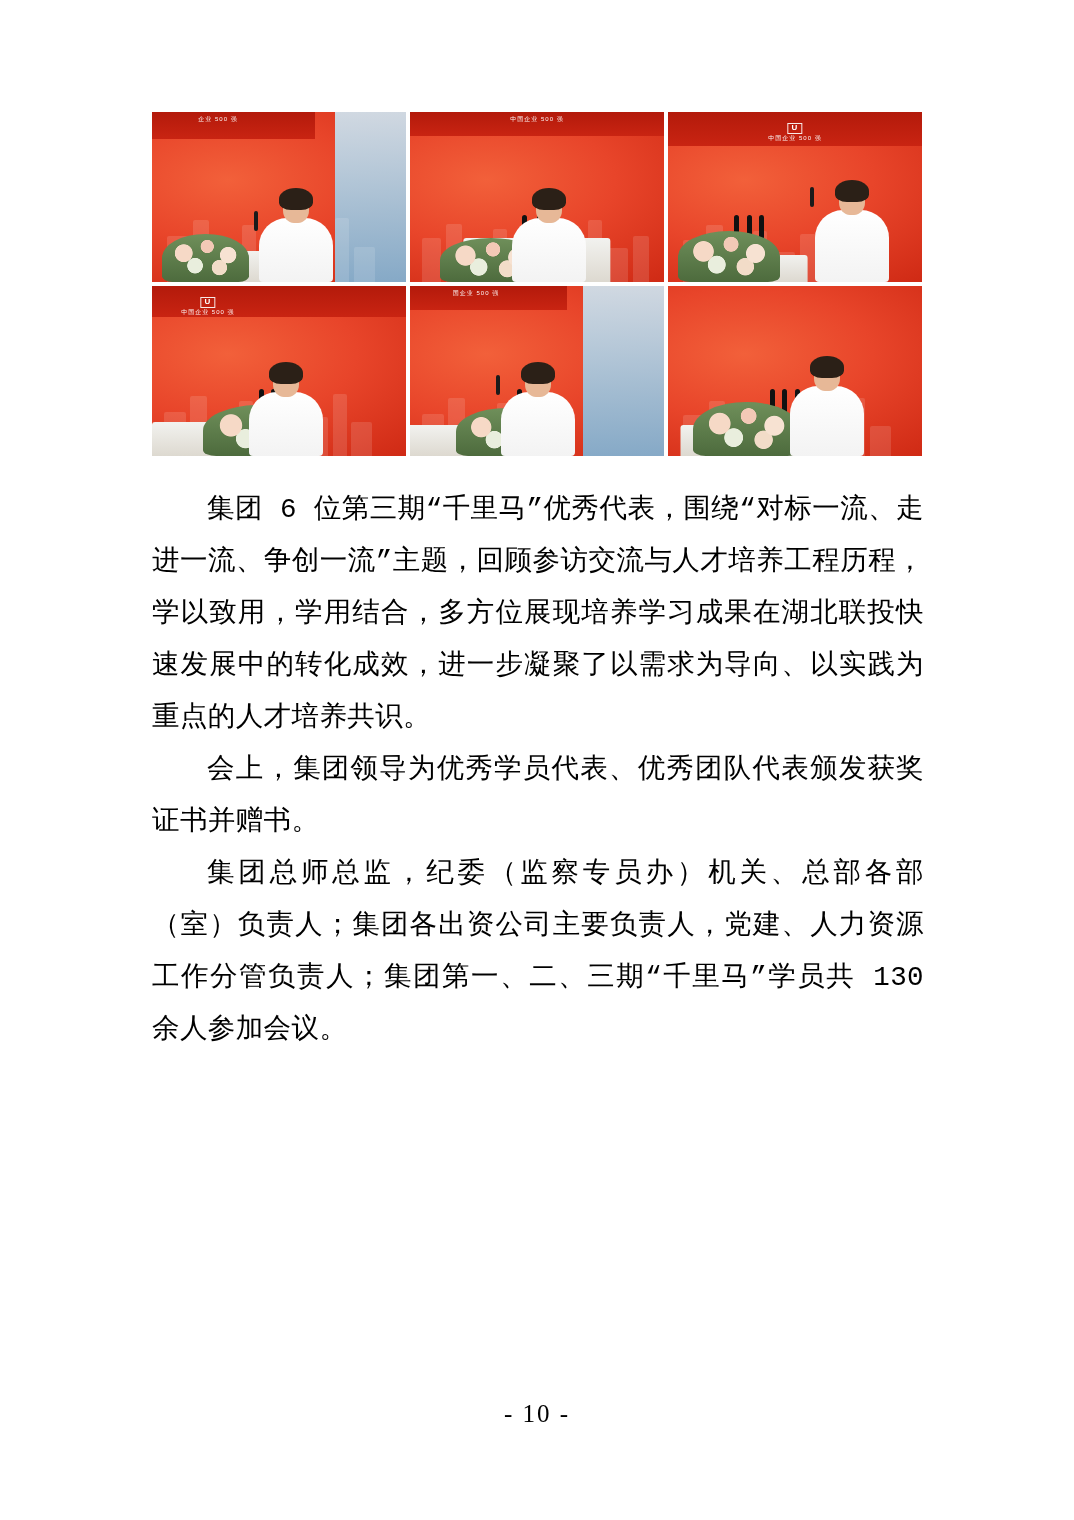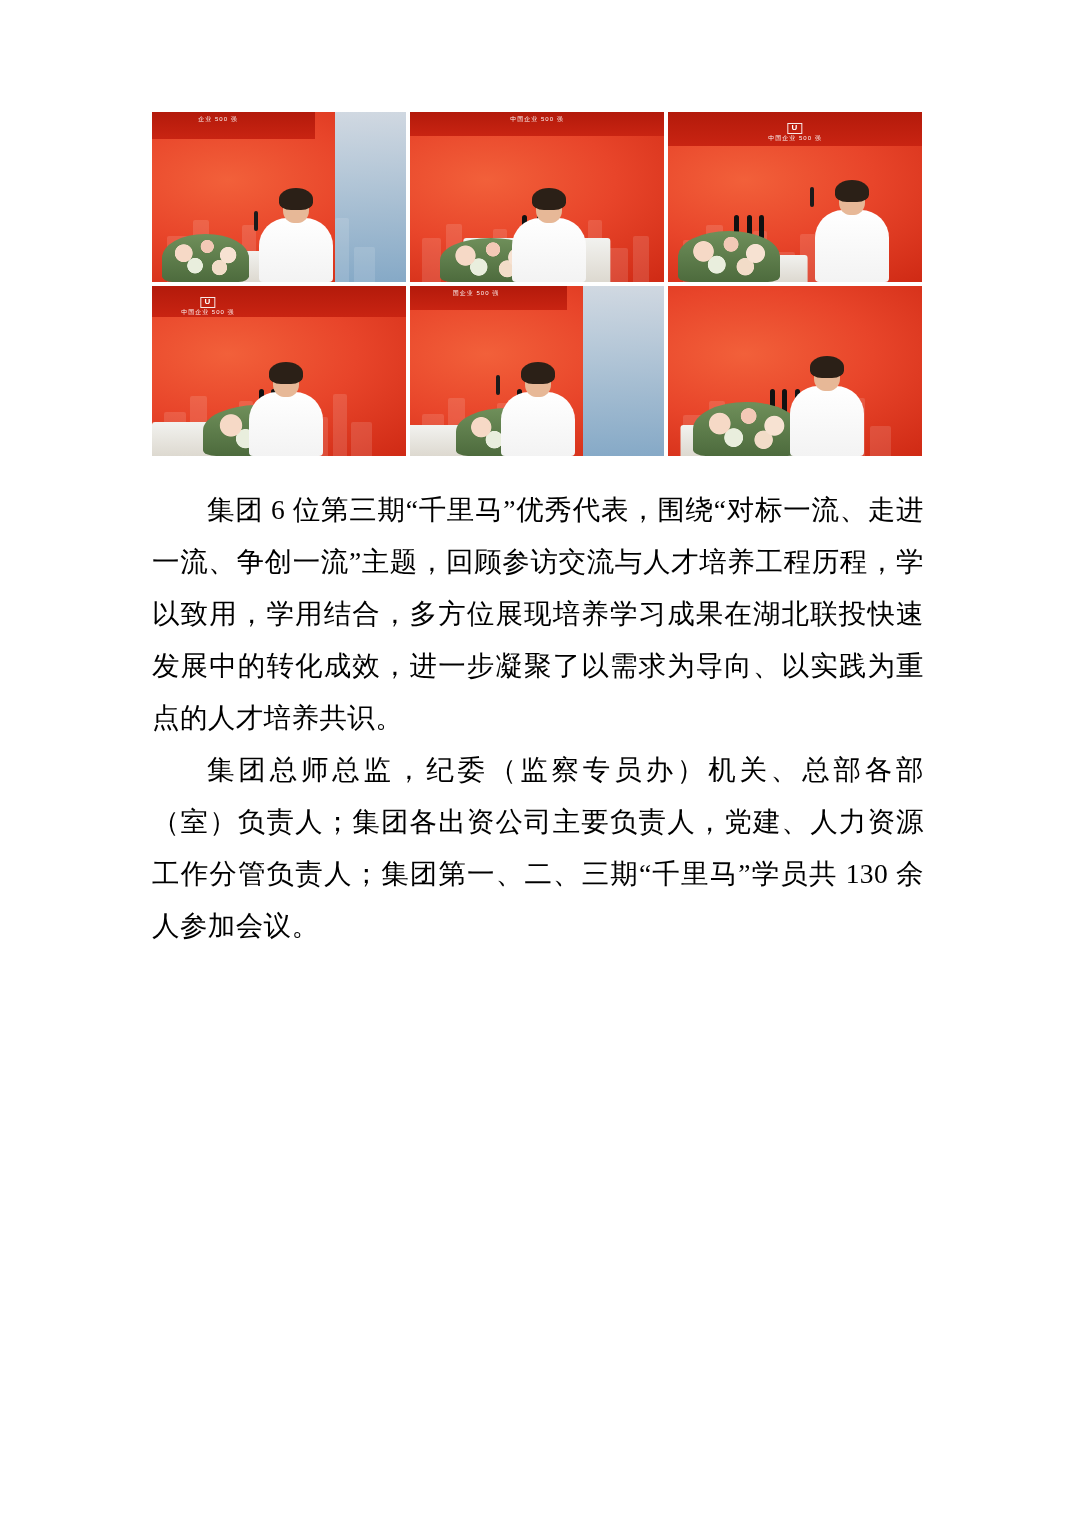--- a/index.html
+++ b/index.html
@@ -169,21 +169,21 @@
   }
 
   
   .para {
     margin: 0;
     text-indent: 2em;
     font-size: 27.5px;
     line-height: 52px;
     letter-spacing: 0.4px;
     text-align: justify;
-    font-family: Liberation Serif, serif;
+    font-family: Liberation Mono, monospace;
   }
   .para.first { margin-top: 28px; }
   .page-number {
     position: absolute;
     left: 0;
     right: 0;
     top: 1400px;
     text-align: center;
     font-size: 25px;
     letter-spacing: 2px;
@@ -371,16 +371,18 @@
         <div class="mic-stand" style="left:40%"></div>
         <div class="mic-stand" style="left:45%"></div>
         <div class="mic-stand" style="left:50%"></div>
         <div class="podium" style="left:30%;width:50%;height:18%"></div>
         <div class="flowers" style="left:10%;width:42%;height:32%"></div>
       </div>
 
     </div>
 
     <p class="para first">集团 6 位第三期“千里马”优秀代表，围绕“对标一流、走进一流、争创一流”主题，回顾参访交流与人才培养工程历程，学以致用，学用结合，多方位展现培养学习成果在湖北联投快速发展中的转化成效，进一步凝聚了以需求为导向、以实践为重点的人才培养共识。</p>
+    <p class="para">会上，集团领导为优秀学员代表、优秀团队代表颁发获奖证书并赠书。</p>
     <p class="para">集团总师总监，纪委（监察专员办）机关、总部各部（室）负责人；集团各出资公司主要负责人，党建、人力资源工作分管负责人；集团第一、二、三期“千里马”学员共 130 余人参加会议。</p>
   </div>
 
+  <div class="page-number">- 10 -</div>
 </div>
 
 </body></html>

